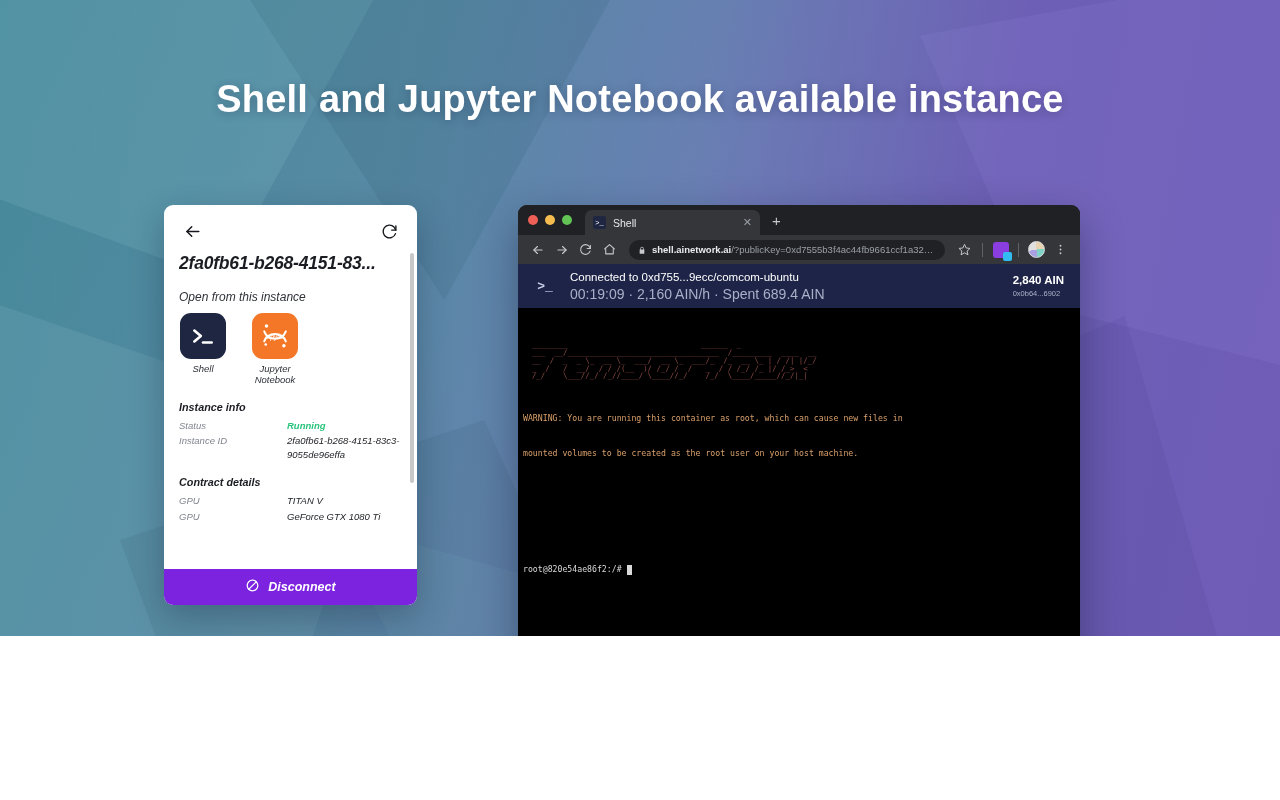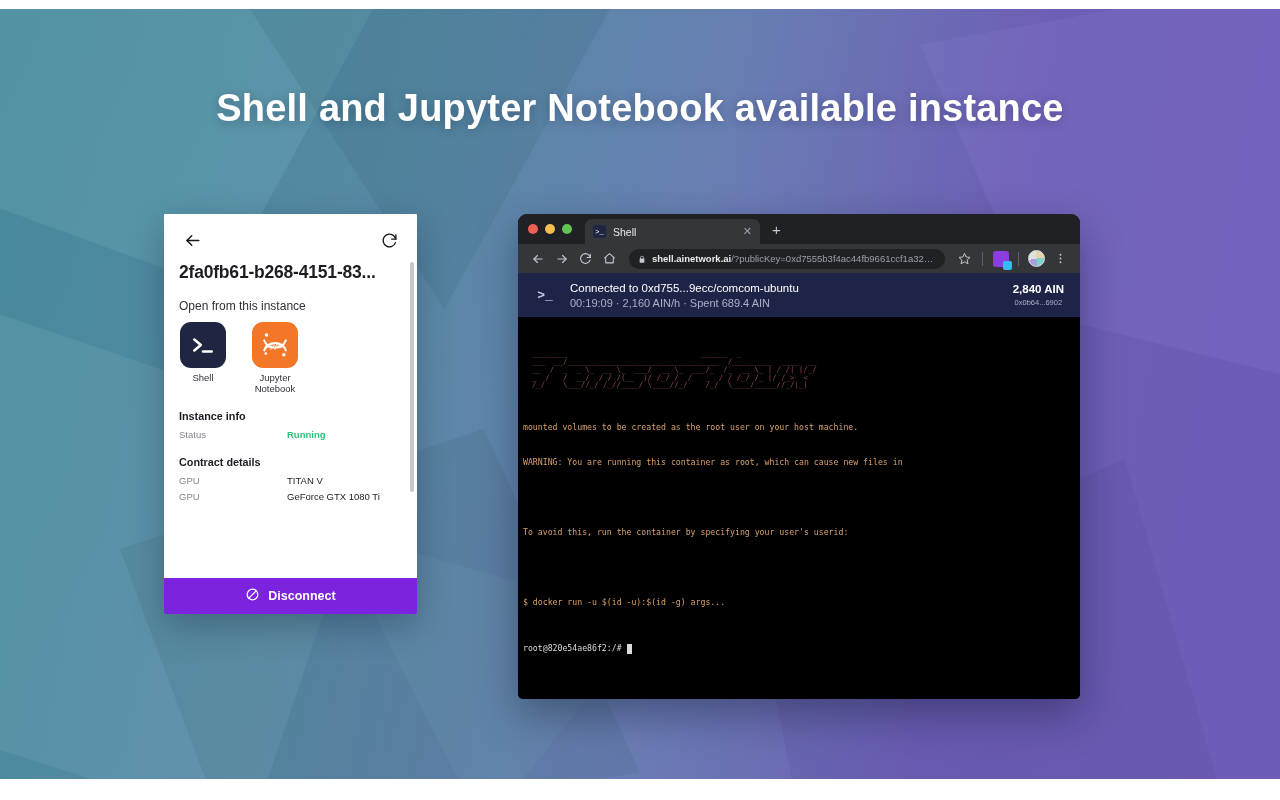--- a/index.html
+++ b/index.html
@@ -7,26 +7,25 @@
   html, body {
     width: 1280px;
     height: 800px;
     overflow: hidden;
     font-family: "Liberation Sans", sans-serif;
   }
 
   #stage {
     position: relative;
     width: 1280px;
-    height: 770px;
+    height: 636px;
     background:
       linear-gradient(118deg, rgba(66,135,150,0.55) 0%, rgba(66,135,150,0.0) 52%),
       linear-gradient(100deg, #4d8ba0 0%, #5d8ba8 28%, #6a7fb4 52%, #6d5fb5 74%, #6f5cb7 100%);
     overflow: hidden;
-    margin-top: 9px;
   }
 
   
   .facet { position: absolute; opacity: .13; }
   .f1 { top:-60px; left:-40px; width:420px; height:340px;
         background:#9fd5dd; clip-path: polygon(0 0, 100% 14%, 62% 100%, 0 72%); }
   .f2 { top:0; left:250px; width:360px; height:300px;
         background:#2e5f73; clip-path: polygon(0 0, 100% 0, 54% 100%); opacity:.16; }
   .f3 { top:300px; left:-80px; width:460px; height:520px;
         background:#b6e2e8; clip-path: polygon(14% 0, 100% 26%, 72% 100%, 0 80%); opacity:.10; }
@@ -56,25 +55,26 @@
   }
 
   
   .panel {
     position: absolute;
     left: 164px;
     top: 205px;
     width: 253px;
     height: 400px;
     background: #ffffff;
-    border-radius: 1px;
+    border-radius: 9px;
     box-shadow: 0 12px 34px rgba(15,25,50,.30);
     overflow: hidden;
     display: flex;
     flex-direction: column;
+    font-style: italic;
   }
   .panel-scroll {
     flex: 1 1 auto;
     overflow: hidden;
     position: relative;
     padding: 0 15px;
   }
   .panel-topbar {
     display: flex;
     align-items: center;
@@ -310,22 +310,22 @@
     color: #c9cee8;
     font-family: "Liberation Mono", monospace;
     font-size: 13px;
     font-weight: bold;
     flex: 0 0 auto;
     width: 26px;
     text-align: center;
   }
   .sb-main { flex: 1; min-width: 0; }
   .sb-title { color: #ffffff; font-size: 11.5px; white-space: nowrap; }
-  .sb-sub { color: #aab0c8; font-size: 11px; margin-top: 3px; white-space: nowrap; }
-  .sb-right { text-align: center; flex: 0 0 auto; }
+  .sb-sub { color: #aab0c8; font-size: 14px; margin-top: 3px; white-space: nowrap; }
+  .sb-right { text-align: left; flex: 0 0 auto; }
   .sb-bal { color: #ffffff; font-size: 11.5px; font-weight: bold; }
   .sb-addr { color: #aab0c8; font-size: 7.5px; margin-top: 3px; }
 
   
   .terminal {
     flex: 1 1 auto;
     background: #000000;
     padding: 10px 8px 4px 5px;
     overflow: hidden;
     font-family: "DejaVu Sans Mono", "Liberation Mono", monospace;
@@ -420,20 +420,24 @@
           <div class="app-label">Jupyter Notebook</div>
         </div>
       </div>
 
       <div class="section-head">Instance info</div>
 
       <div class="kv">
         <div class="kv-key">Status</div>
         <div class="kv-val running">Running</div>
       </div>
+      <div class="kv">
+        <div class="kv-key">Instance ID</div>
+        <div class="kv-val">2fa0fb61-b268-4151-83c3-9055de96effa</div>
+      </div>
 
       <div class="section-head">Contract details</div>
 
       <div class="kv">
         <div class="kv-key">GPU</div>
         <div class="kv-val">TITAN V</div>
       </div>
       <div class="kv">
         <div class="kv-key">GPU</div>
         <div class="kv-val">GeForce GTX 1080 Ti</div>
@@ -538,25 +542,23 @@
         <div class="sb-addr">0x0b64...6902</div>
       </div>
     </div>
 
     <div class="terminal">
       <div class="term-banner">  ________                              ______  _
   ___  __/__________________________________  /_________  ____  __
   __  /  _  _ \_  __ \_  ___/  __ \_  ___/_  /_  __ \_ | / /| |/_/
   _  /   /  __/  / / /(__  )/ /_/ /  /   _  / / /_/ /_ |/ /_&gt;  &lt;
   /_/    \___//_/ /_//____/ \____//_/    /_/  \____/_____//_/|_|</div>
+      <div class="term-line">WARNING: You are running this container as root, which can cause new files in</div>
       <div class="term-line">mounted volumes to be created as the root user on your host machine.</div>
-      <div class="term-line">WARNING: You are running this container as root, which can cause new files in</div>
       <div class="term-blank"></div>
-      <div class="term-line">To avoid this, run the container by specifying your user's userid:</div>
       <div class="term-blank"></div>
-      <div class="term-line">$ docker run -u $(id -u):$(id -g) args...</div>
       <div class="term-prompt">
         <span>root@820e54ae86f2:/#</span>
         <span class="cursor"></span>
       </div>
     </div>
   </div>
 </div>
 
 </body></html>

